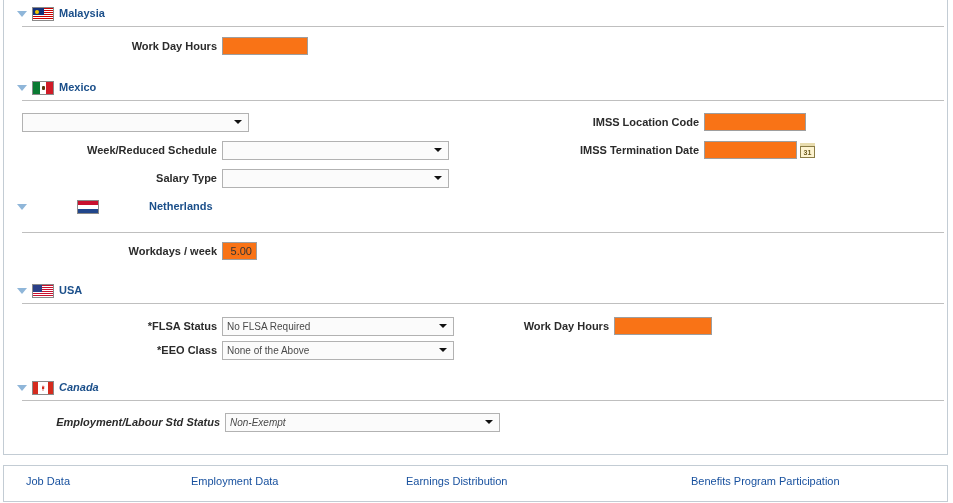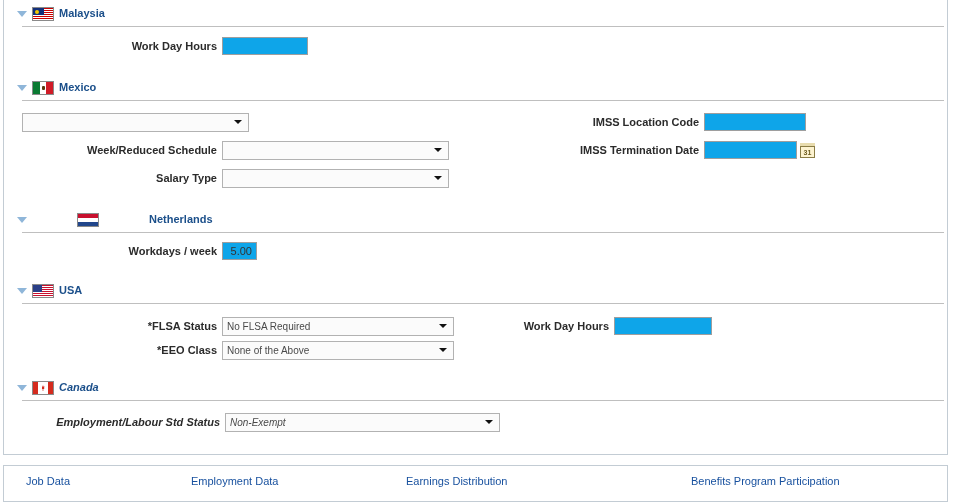--- a/index.html
+++ b/index.html
@@ -196,21 +196,21 @@
     color: #2b2b2b;
     text-align: right;
     white-space: nowrap;
     padding-right: 5px;
     box-sizing: border-box;
   }
   .txtbox {
     height: 18px;
     box-sizing: border-box;
     border: 1px solid #9e9e9e;
-    background: #0ea5e9;
+    background: #f97316;
     font-family: "Liberation Sans", sans-serif;
     font-size: 11px;
     color: #333333;
     padding: 0 3px;
     line-height: 16px;
     outline: none;
   }
   .txtbox.num {
     text-align: right;
     padding-right: 4px;
@@ -347,21 +347,21 @@
       <span class="fld-label" style="width:245px;">IMSS Location Code</span>
       <input class="txtbox" style="width: 102px;" type="text" value="">
     </div>
 
     <div class="field" style="top:140px; left:455px;">
       <span class="fld-label" style="width:245px;">IMSS Termination Date</span>
       <input class="txtbox" style="width: 93px;" type="text" value="">
       <span class="cal-icon"><span class="cal-num">31</span></span>
     </div>
 
-    <div class="section-head" style="top:213px;gap:45px;">
+    <div class="section-head" style="top:200px;gap:45px;">
       <span class="twisty"></span>
       <span class="flag flag-nl"></span>
       <span class="section-title">Netherlands</span>
     </div>
     <div class="rule" style="top:232px;"></div>
 
     <div class="field" style="top:241px; left:18px;">
       <span class="fld-label" style="width:200px;">Workdays / week</span>
       <input class="txtbox num" style="width: 35px;" type="text" value="5.00">
     </div>

